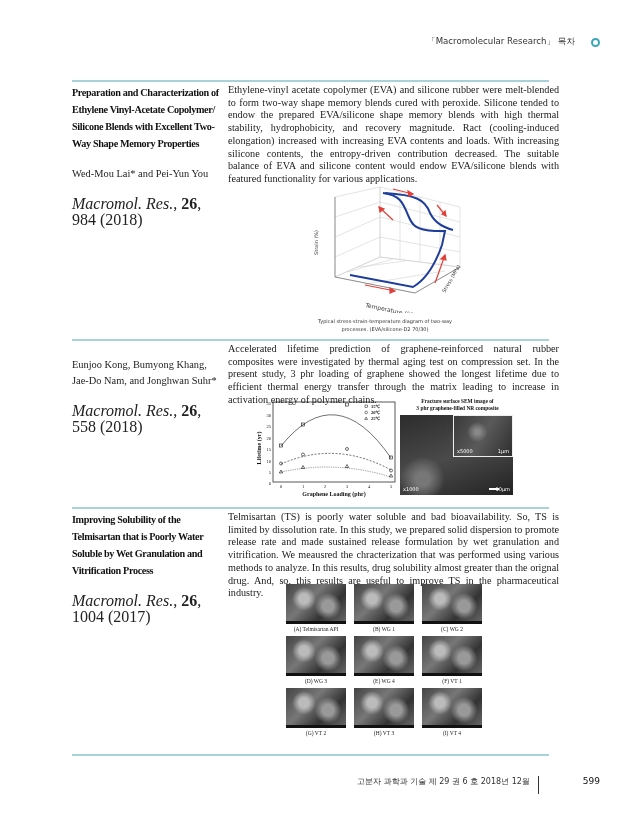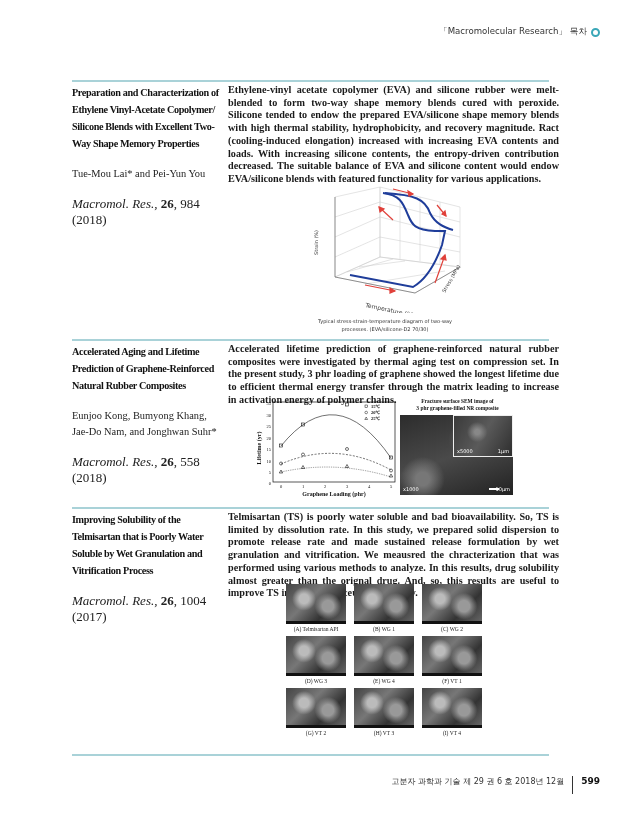--- a/index.html
+++ b/index.html
@@ -1,64 +1,64 @@
 <!DOCTYPE html>
 <html><head>
 <meta charset="utf-8">
 <style>
   * { box-sizing: border-box; margin: 0; padding: 0; }
   html, body { width: 622px; height: 830px; background: #ffffff; overflow: hidden; }
   body { position: relative; font-family: "Liberation Serif", serif; color: #111; }
 
-  .header { position: absolute; top: 26px; right: 22px; display: flex; align-items: center; gap: 4px;
+  .header { position: absolute; top: 36px; right: 22px; display: flex; align-items: center; gap: 16px;
             font-family: "DejaVu Sans", sans-serif; font-size: 8.6px; color: #333; }
   .header .ring { width: 9px; height: 9px; border-radius: 50%; border: 2.2px solid #3aa7b8; display: inline-block; }
 
   .rule { position: absolute; left: 72px; width: 477px; height: 1.5px; background: #a9d2d8; }
 
   .article { position: absolute; left: 72px; width: 485px; }
   .left { position: absolute; left: 0; top: 0; width: 150px; }
   .right { position: absolute; left: 156px; top: 0; width: 331px; }
 
   .title { font-weight: bold; font-size: 10.2px; line-height: 17px; letter-spacing: -0.35px; color: #111; }
   .authors { font-size: 10.4px; line-height: 16px; margin-top: 14px; color: #222; }
-  .cite { font-size: 13px; line-height: 16px; margin-top: 14px; color: #222; }
+  .cite { font-size: 16px; line-height: 16px; margin-top: 14px; color: #222; }
   .cite i { font-style: italic; }
   .cite b { font-weight: bold; }
 
-  .abstract { font-size: 10.2px; line-height: 12.7px; text-align: justify; color: #1a1a1a; font-weight: bold; }
+  .abstract { font-size: 10.2px; line-height: 12.7px; text-align: justify; color: #1a1a1a; }
 
   .fig { position: absolute; }
   .caption-small { font-family: "DejaVu Sans", sans-serif; font-size: 5px; text-align: center; color: #333; line-height: 8px; }
 
   .sem-grid { display: grid; grid-template-columns: repeat(3, 60px); column-gap: 8px; }
   .sem-cell { display: flex; flex-direction: column; align-items: center; }
   .sem-img { width: 60px; height: 40px; background: radial-gradient(circle at 30% 40%, #bbb 0 10%, transparent 25%),
              radial-gradient(circle at 70% 60%, #999 0 12%, transparent 28%),
              linear-gradient(135deg, #444, #777 40%, #333 70%, #666); border-bottom: 3px solid #111; }
   .sem-label { font-size: 5.5px; line-height: 10px; color: #222; margin-bottom: 2px; }
 
   .footer { position: absolute; top: 776px; right: 22px; display: flex; align-items: flex-start;
             font-family: "DejaVu Sans", sans-serif; font-size: 8px; color: #333; }
   .footer .bar { width: 1px; height: 18px; background: #333; margin: 0 8px; }
-  .footer .pn { font-weight: bold; font-size: 9px; color: #111; }
+  .footer .pn { font-weight: normal; font-size: 9px; color: #111; margin-left: 36px; }
 </style>
 </head>
 <body>
 
 <div class="header">
   <span>「Macromolecular Research」 목차</span>
   <span class="ring"></span>
 </div>
 
 <div class="rule" style="top:80px;"></div>
 <div class="article" style="top:84px;">
   <div class="left">
     <div class="title">Preparation and Characterization of Ethylene Vinyl-Acetate Copolymer/ Silicone Blends with Excellent Two-Way Shape Memory Properties</div>
-    <div class="authors">Tue-Mou Lai* and Pei-Yun You</div>
+    <div class="authors">Wed-Mou Lai* and Pei-Yun You</div>
     <div class="cite">
       <i>Macromol. Res.</i>,
       <b>26</b><span>, 984 (2018)</span>
     </div>
   </div>
   <div class="right">
     <div class="abstract">Ethylene-vinyl acetate copolymer (EVA) and silicone rubber were melt-blended to form two-way shape memory blends cured with peroxide. Silicone tended to endow the prepared EVA/silicone shape memory blends with high thermal stability, hydrophobicity, and recovery magnitude. Ract (cooling-induced elongation) increased with increasing EVA contents and loads. With increasing silicone contents, the entropy-driven contribution decreased. The suitable balance of EVA and silicone content would endow EVA/silicone blends with featured functionality for various applications.</div>
   </div>
 </div>
 
@@ -111,21 +111,20 @@
   </svg>
   <div class="caption-small">
     <div>Typical stress-strain-temperature diagram of two-way</div>
     <div>processes. (EVA/silicone-D2 70/30)</div>
   </div>
 </div>
 
 <div class="rule" style="top:339px;"></div>
 <div class="article" style="top:343px;">
   <div class="left">
-    <div class="title">Accelerated Aging and Lifetime Prediction of Graphene-Reinforced Natural Rubber Composites</div>
     <div class="authors">Eunjoo Kong, Bumyong Khang, Jae-Do Nam, and Jonghwan Suhr*</div>
     <div class="cite">
       <i>Macromol. Res.</i>,
       <b>26</b><span>, 558 (2018)</span>
     </div>
   </div>
   <div class="right">
     <div class="abstract">Accelerated lifetime prediction of graphene-reinforced natural rubber composites were investigated by thermal aging test on compression set. In the present study, 3 phr loading of graphene showed the longest lifetime due to efficient thermal energy transfer through the matrix leading to increase in activation energy of polymer chains.</div>
   </div>
 </div>

